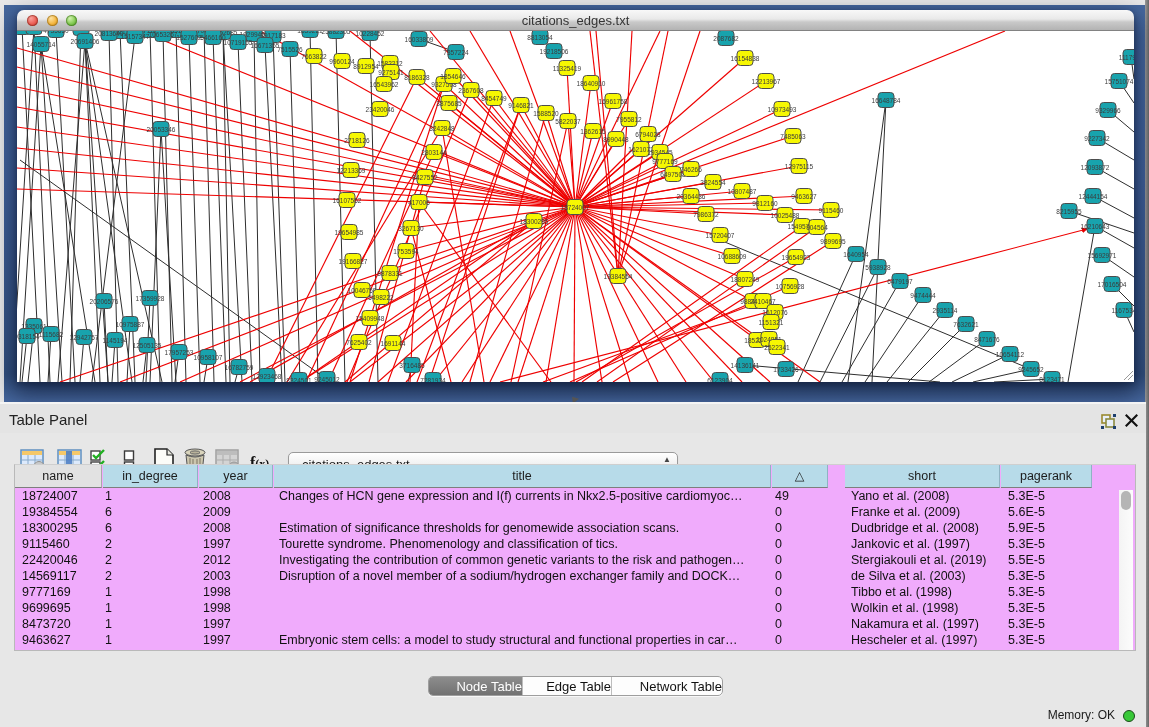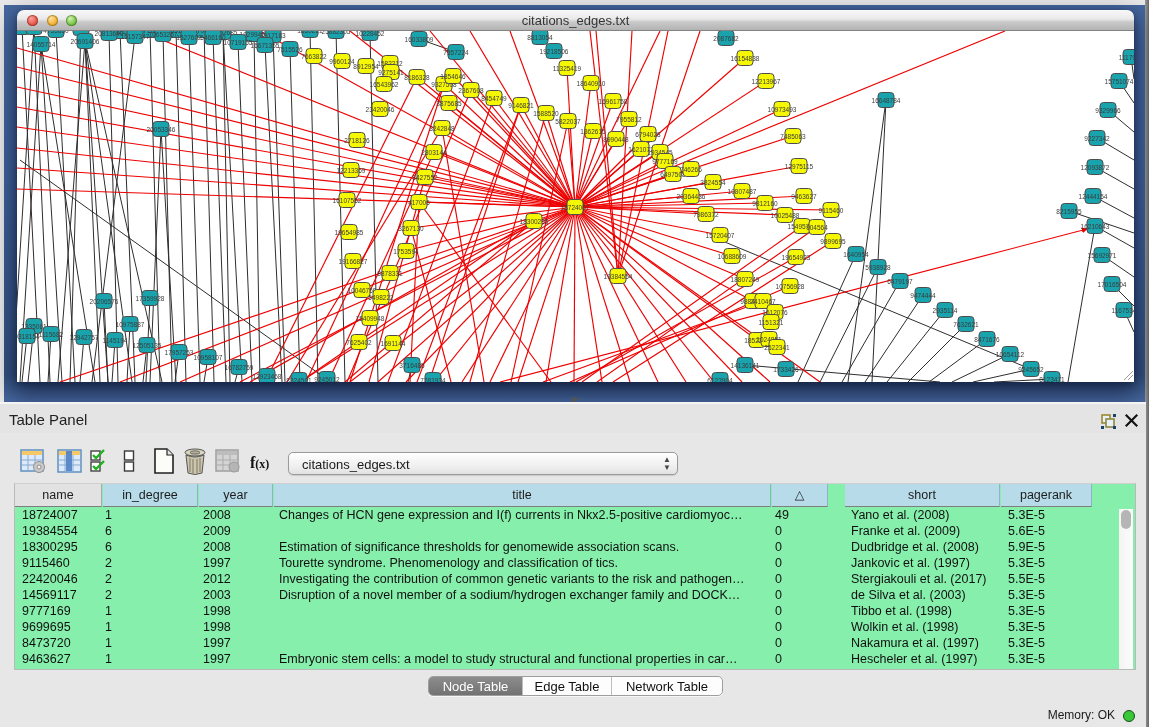--- a/index.html
+++ b/index.html
@@ -39,41 +39,41 @@
 #tbar{position:absolute;left:0px;top:44px;width:1120px;height:36px}
 #tbar svg{position:absolute;top:0}
 #fx{position:absolute;left:250px;top:6px;font-size:16px;color:#111;
   font-family:"Liberation Serif",serif;font-weight:bold}
 #combo{position:absolute;left:288px;top:4px;width:390px;height:23px;border:1px solid #9a9a9a;
   border-radius:5px;background:linear-gradient(180deg,#fff,#ededed 70%,#e2e2e2);
   box-shadow:0 1px 1px rgba(0,0,0,.12)}
 #combo .txt{position:absolute;left:13px;top:4px;font-size:13px;color:#1a1a1a}
 #combo .ar{position:absolute;right:6px;top:3px;font-size:8px;color:#444;line-height:8px;text-align:center}
 
-#tbl{position:absolute;left:14px;top:483px;width:1122px;height:187px;background:#86efac;
+#tbl{position:absolute;left:14px;top:464px;width:1122px;height:187px;background:#f0abfc;
   border:1px solid #b9b9b9;border-top:1px solid #cfcfcf}
 #thead{position:absolute;left:0;top:0;width:1120px;height:23px;font-size:12.5px;color:#1c1c1c}
 #thead .h{position:absolute;top:0;height:23px;text-align:center;line-height:23px;
   background:#b7dbe9;border-right:1px solid #8fb3c3;border-bottom:1px solid #7e7e7e;overflow:hidden}
 #thead .hg{background:#e2e2e2;border-right:1px solid #a9a9a9}
 #rows{position:absolute;left:0;top:24px;width:1120px;font-size:12.5px;color:#111}
 .tr{position:relative;height:16px;line-height:15px;white-space:nowrap}
 .tr span{position:absolute;overflow:hidden}
 .c0{left:7px;width:90px}.c1{left:90px;width:90px}.c2{left:188px;width:80px}
 .c3{left:264px;width:500px}.c4{left:760px;width:68px}.c5{left:836px;width:160px}
 .c6{left:993px;width:95px}
 
 #vsb{position:absolute;right:2px;top:25px;width:14px;height:160px;
   background:linear-gradient(90deg,#f4f4f4,#fcfcfc)}
 #vsb .th{position:absolute;left:2px;top:1px;width:10px;height:19px;border-radius:5px;background:#b5b5b5}
 
 #tabs{position:absolute;left:428px;top:676px;height:20px;border:1px solid #9e9e9e;
   border-radius:5px;background:#fdfdfd;font-size:13px;color:#111;overflow:hidden;
   box-shadow:0 1px 0 rgba(255,255,255,.7)}
-#tabs span{display:inline-block;height:20px;line-height:19px;text-align:center;vertical-align:top}
+#tabs span{display:inline-block;height:20px;line-height:19px;text-align:right;vertical-align:top}
 #tabs .sel{background:linear-gradient(180deg,#8d8d8d,#6f6f6f);color:#fff}
 #tabs .sep{width:1px;background:#bdbdbd;height:20px;padding:0}
 
 #mem{position:absolute;right:34px;top:708px;font-size:12px;color:#1a1a1a}
 #memdot{position:absolute;right:14px;top:710px;width:12px;height:12px;border-radius:50%;
   background:#38c838;border:1.5px solid #1c4a1c}
 </style></head><body>
 <div id="stage">
   <div id="blue"></div>
   <div id="rstrip"></div>
@@ -707,21 +707,21 @@
           <span class="c4">0</span>
           <span class="c5">Jankovic et al. (1997)</span>
           <span class="c6">5.3E-5</span>
         </div>
         <div class="tr">
           <span class="c0">22420046</span>
           <span class="c1">2</span>
           <span class="c2">2012</span>
           <span class="c3">Investigating the contribution of common genetic variants to the risk and pathogen…</span>
           <span class="c4">0</span>
-          <span class="c5">Stergiakouli et al. (2017)</span>
+          <span class="c5">Stergiakouli et al. (2019)</span>
           <span class="c6">5.5E-5</span>
         </div>
         <div class="tr">
           <span class="c0">14569117</span>
           <span class="c1">2</span>
           <span class="c2">2003</span>
           <span class="c3">Disruption of a novel member of a sodium/hydrogen exchanger family and DOCK…</span>
           <span class="c4">0</span>
           <span class="c5">de Silva et al. (2003)</span>
           <span class="c6">5.3E-5</span>

